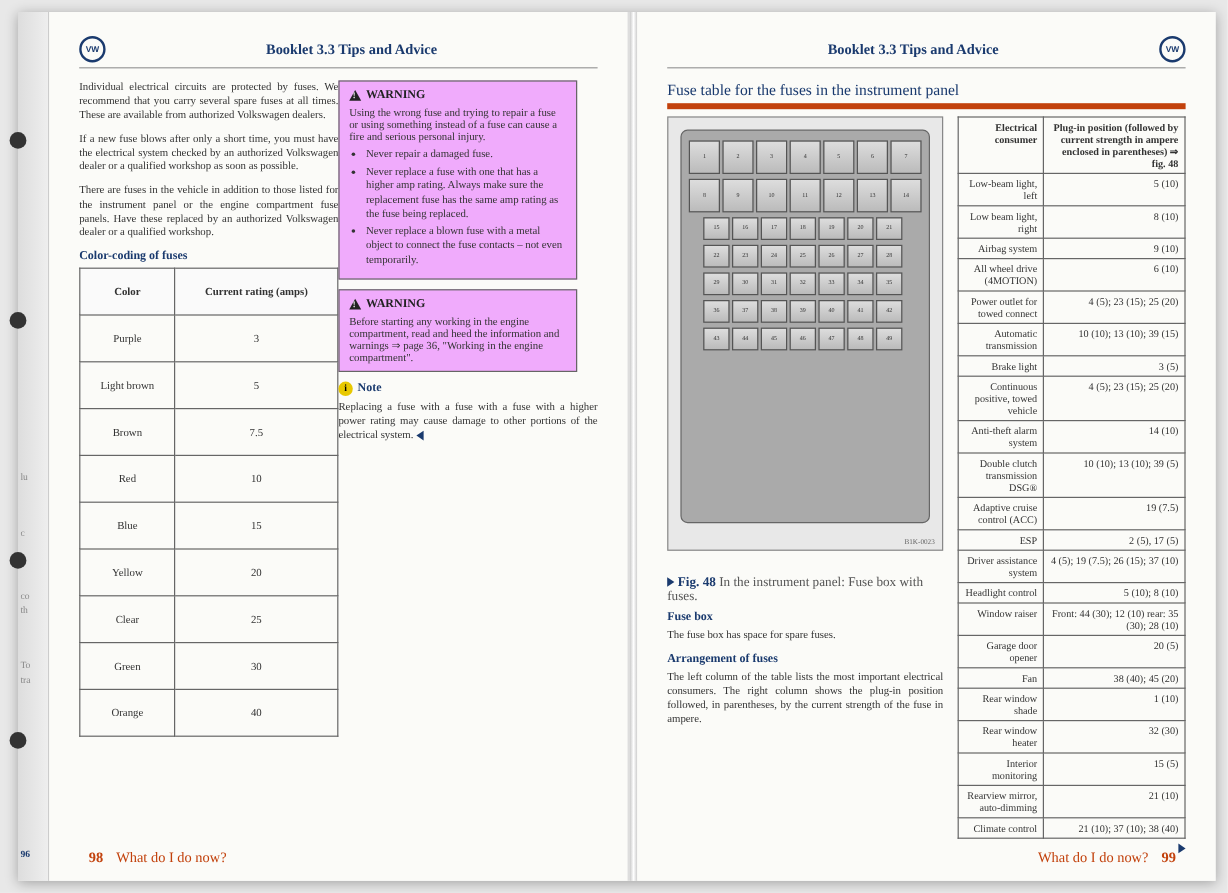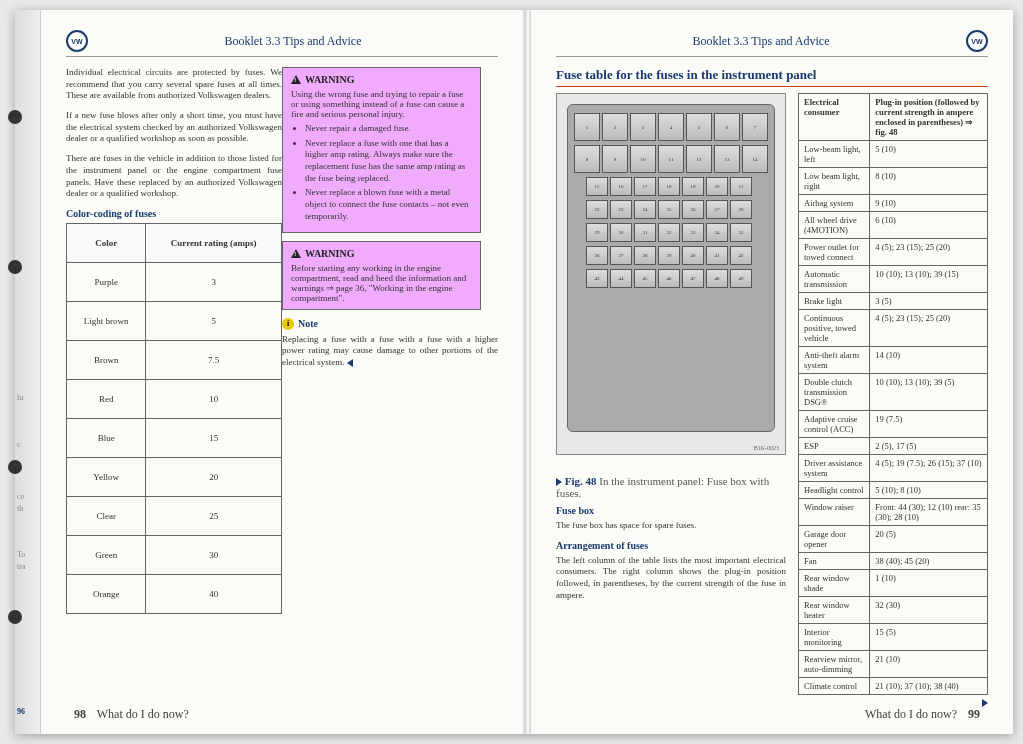--- a/index.html
+++ b/index.html
@@ -5,43 +5,43 @@
 body{margin:0;font-family:Georgia,serif;font-size:9px;color:#333;background:#e8e8e8;width:1023px;height:744px;position:relative;overflow:hidden}
 .book{display:flex;position:absolute;top:10px;left:15px;right:10px;bottom:10px;background:#f5f5f2;box-shadow:0 2px 10px rgba(0,0,0,.3)}
 .leftedge{width:25px;background:linear-gradient(90deg,#ddd,#eee);border-right:1px solid #ccc}
 .cuttext{font-size:8px;color:#888;position:absolute;left:2px;overflow:hidden;width:18px;white-space:nowrap}
 .page{flex:1;padding:20px 25px 15px 25px;position:relative;background:#fbfbf8}
 .page.left{border-right:2px solid #ddd}
 .spine{width:6px;background:linear-gradient(90deg,#ccc,#fff,#ccc)}
 .hdr{display:flex;align-items:center;justify-content:space-between;border-bottom:1px solid #999;padding-bottom:4px;margin-bottom:10px}
 .hdr.r{flex-direction:row-reverse}
 .logo{width:18px;height:18px;border:2px solid #1a3a6e;border-radius:50%;display:inline-flex;align-items:center;justify-content:center;font-size:7px;font-weight:bold;color:#1a3a6e;font-family:Arial,sans-serif}
-.btitle{font-weight:normal;color:#1a3a6e;font-size:12px;margin:0 8px}
-.section-title{color:#1a3a6e;font-size:13px;font-weight:bold;margin:0 0 6px 0;border-bottom:1px solid #c2410c;padding-bottom:3px}
+.btitle{font-weight:bold;color:#1a3a6e;font-size:12px;margin:0 8px}
+.section-title{color:#1a3a6e;font-size:13px;font-weight:normal;margin:0 0 6px 0;border-bottom:5px solid #c2410c;padding-bottom:3px}
 .twocol{display:flex;gap:0}
 .col{flex:1}
 p{margin:0 0 8px 0;line-height:1.3;text-align:justify}
 .subhead{color:#1a3a6e;font-weight:bold;font-size:10px;margin:6px 0 4px 0}
 table.ct{border-collapse:collapse;width:100%;font-size:9px}
 table.ct td,table.ct th{border:1px solid #666;padding:14px 6px;text-align:center}
 table.ct th{font-weight:bold;background:#fafafa}
 .warnbox{border:1px solid #666;padding:6px 8px;margin:0 17px 8px 0;background:#f0abfc}
 .warnhdr{font-weight:bold;color:#222;font-size:10px;margin-bottom:4px;display:flex;align-items:center;gap:4px}
 .tri{width:0;height:0;border-left:5px solid transparent;border-right:5px solid transparent;border-bottom:9px solid #222;display:inline-block;position:relative}
 .tri::after{content:'!';position:absolute;left:-2px;top:1px;color:#fff;font-size:7px;font-weight:bold}
 .warnbox ul{margin:4px 0 0 0;padding-left:14px}
 .warnbox li{margin-bottom:3px;line-height:1.3}
 .notehdr{display:flex;align-items:center;gap:4px;font-weight:bold;color:#1a3a6e;font-size:10px;margin:4px 0}
 .ncircle{width:12px;height:12px;border-radius:50%;background:#e8c800;display:inline-flex;align-items:center;justify-content:center;font-size:8px;color:#000}
-.ftr{position:absolute;bottom:12px;font-size:12px;color:#404040}
+.ftr{position:absolute;bottom:12px;font-size:12px;color:#c2410c}
 .ftr.l{left:25px}
 .ftr.r{right:25px}
 .ftr .pn{font-weight:bold;margin:0 8px}
 .fusetable{border-collapse:collapse;width:100%;font-size:8.5px}
-.fusetable td,.fusetable th{border:1px solid #666;padding:3px 5px;text-align:left;vertical-align:top}
+.fusetable td,.fusetable th{border:1px solid #666;padding:3px 5px;text-align:right;vertical-align:top}
 .fusetable th{font-weight:bold}
 .diagram{border:1px solid #888;background:#e8e8e8;height:340px;position:relative;padding:10px}
 .fusepanel{background:#aaa;border:1px solid #666;border-radius:6px;padding:8px 6px;height:310px;position:relative}
 .fuserow{display:flex;gap:2px;margin-bottom:4px;justify-content:flex-start}
 .fuse{background:linear-gradient(#ddd,#bbb);border:1px solid #555;width:20px;height:17px;font-size:5px;display:flex;align-items:center;justify-content:center;color:#333}
 .fuse.lg{width:24px;height:26px}
 .caption{font-size:11px;color:#555;margin-top:20px}
 .caption b{color:#1a3a6e}
 .tri-r{width:0;height:0;border-top:4px solid transparent;border-bottom:4px solid transparent;border-right:6px solid #1a3a6e;display:inline-block;vertical-align:middle}
 .tri-l{width:0;height:0;border-top:4px solid transparent;border-bottom:4px solid transparent;border-left:6px solid #1a3a6e;display:inline-block;vertical-align:middle}

